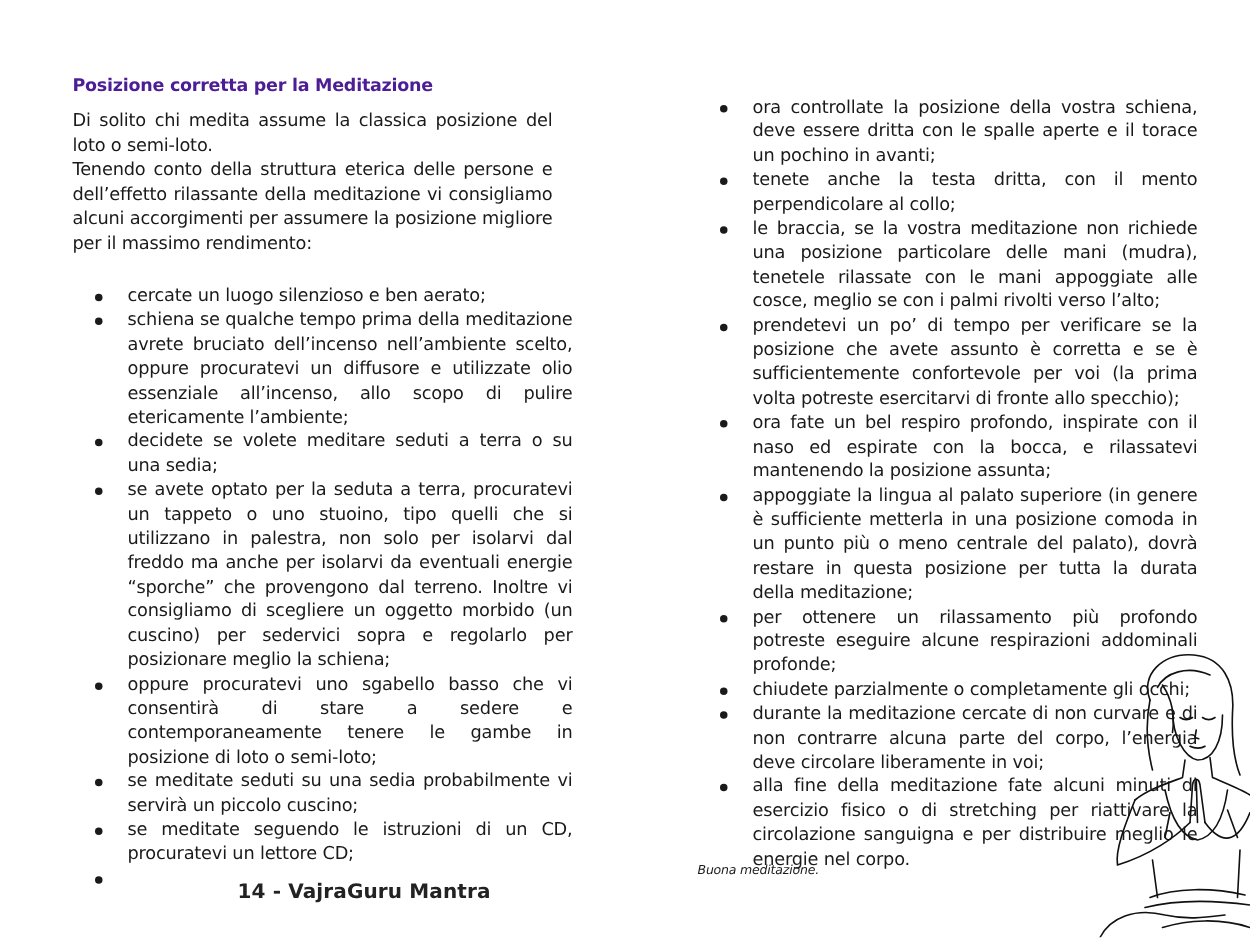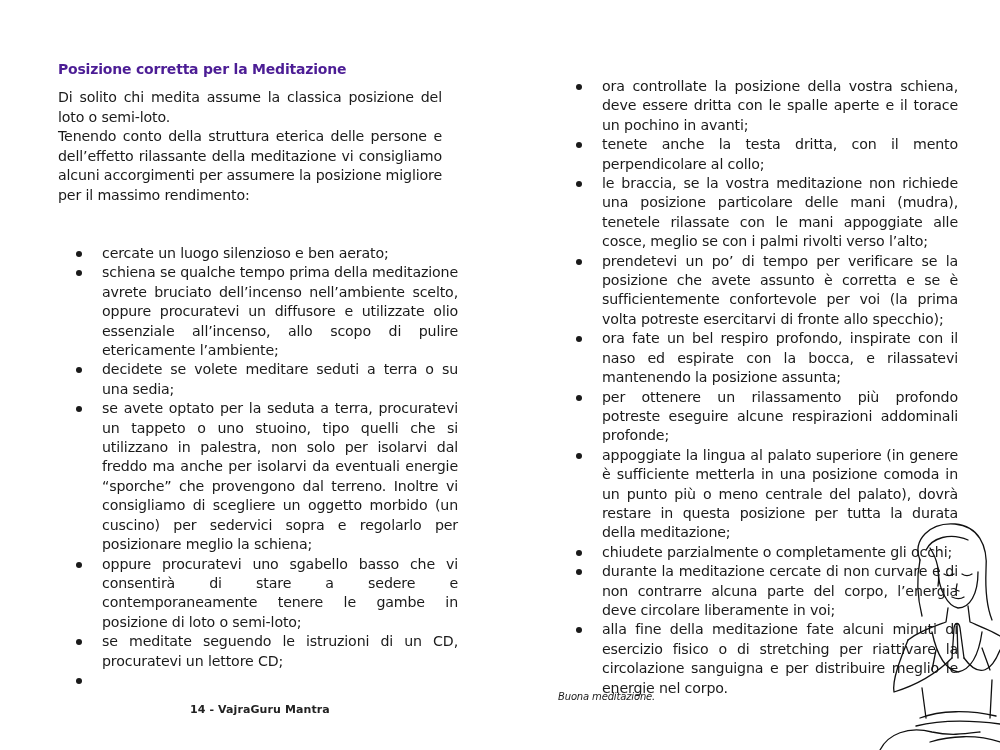--- a/index.html
+++ b/index.html
@@ -14,66 +14,67 @@
       margin: 0; position: absolute; top: 61px; left: 0; width: 420px;
       font-family: "DejaVu Sans", sans-serif; font-weight: bold; font-size: 14px;
       letter-spacing: -0.2px; color: #4c1d95;
     }
     .intro {
       position: absolute; top: 88px; left: 0; width: 384px;
       font-size: 14.2px; line-height: 19.5px; text-align: justify; letter-spacing: -0.15px;
     }
     .intro p { margin: 0; }
     ul.bullets { list-style: none; margin: 16px; padding: 0; position: absolute; left: 0; width: 384px; }
-    .left-list { top: 228px; }
+    .left-list { top: 212px; }
     .right-list { top: 61px; }
     ul.bullets li {
       position: relative; padding-left: 28px; font-size: 14.2px; line-height: 19.4px;
       text-align: justify; letter-spacing: -0.15px;
     }
     ul.bullets li .dot {
       position: absolute; left: 2px; top: 7px; width: 6px; height: 6px; border-radius: 50%; background: #1a1a1a;
     }
     li.condensed { letter-spacing: -0.85px; }
     .closing { position: absolute; top: 691px; left: 0; font-size: 10px; letter-spacing: -0.15px; font-style: italic; }
     .footer {
-      position: absolute; top: 703px; left: 190px; font-size: 11px; font-weight: bold; color: #222; letter-spacing: 0.1px; text-align: center;
+      position: absolute; top: 703px; left: 190px; font-size: 16px; font-weight: bold; color: #222; letter-spacing: 0.1px; text-align: center;
     }
     .figure { position: absolute; right: 0; bottom: 0; width: 140px; height: 230px; }
   </style>
 </head>
 <body>
 
 <div class="page page-left">
   <h1>Posizione corretta per la Meditazione</h1>
   <div class="intro">
     <p>Di solito chi medita assume la classica posizione del loto o semi-loto.</p>
     <p>Tenendo conto della struttura eterica delle persone e dell’effetto rilassante della meditazione vi consigliamo alcuni accorgimenti per assumere la posizione migliore per il massimo rendimento:</p>
   </div>
   <ul class="bullets left-list">
     <li><span class="dot"></span><span>cercate un luogo silenzioso e ben aerato;</span></li>
     <li><span class="dot"></span><span>schiena se qualche tempo prima della meditazione avrete bruciato dell’incenso nell’ambiente scelto, oppure procuratevi un diffusore e utilizzate olio essenziale all’incenso, allo scopo di pulire etericamente l’ambiente;</span></li>
     <li class="condensed"><span class="dot"></span><span>decidete se volete meditare seduti a terra o su una sedia;</span></li>
     <li><span class="dot"></span><span>se avete optato per la seduta a terra, procuratevi un tappeto o uno stuoino, tipo quelli che si utilizzano in palestra, non solo per isolarvi dal freddo ma anche per isolarvi da eventuali energie “sporche” che provengono dal terreno. Inoltre vi consigliamo di scegliere un oggetto morbido (un cuscino) per sedervici sopra e regolarlo per posizionare meglio la schiena;</span></li>
     <li><span class="dot"></span><span>oppure procuratevi uno sgabello basso che vi consentirà di stare a sedere e contemporaneamente tenere le gambe in posizione di loto o semi-loto;</span></li>
+    <li><span class="dot"></span><span>se meditate seduti su una sedia probabilmente vi servirà un piccolo cuscino;</span></li>
     <li><span class="dot"></span><span>se meditate seguendo le istruzioni di un CD, procuratevi un lettore CD;</span></li>
     <li><span class="dot"></span></li>
   </ul>
 </div>
 <div class="footer">14  -  VajraGuru Mantra</div>
 
 <div class="page page-right">
   <ul class="bullets right-list">
     <li><span class="dot"></span><span>ora controllate la posizione della vostra schiena, deve essere dritta con le spalle aperte e il torace un pochino in avanti;</span></li>
     <li><span class="dot"></span><span>tenete anche la testa dritta, con il mento perpendicolare al collo;</span></li>
     <li><span class="dot"></span><span>le braccia, se la vostra meditazione non richiede una posizione particolare delle mani (mudra), tenetele rilassate con le mani appoggiate alle cosce, meglio se con i palmi rivolti verso l’alto;</span></li>
     <li><span class="dot"></span><span>prendetevi un po’ di tempo per verificare se la posizione che avete assunto è corretta e se è sufficientemente confortevole per voi (la prima volta potreste esercitarvi di fronte allo specchio);</span></li>
     <li><span class="dot"></span><span>ora fate un bel respiro profondo, inspirate con il naso ed espirate con la bocca, e rilassatevi mantenendo la posizione assunta;</span></li>
+    <li><span class="dot"></span><span>appoggiate la lingua al palato superiore (in genere è sufficiente metterla in una posizione comoda in un punto più o meno centrale del palato), dovrà restare in questa posizione per tutta la durata della meditazione;</span></li>
     <li><span class="dot"></span><span>per ottenere un rilassamento più profondo potreste eseguire alcune respirazioni addominali profonde;</span></li>
-    <li><span class="dot"></span><span>appoggiate la lingua al palato superiore (in genere è sufficiente metterla in una posizione comoda in un punto più o meno centrale del palato), dovrà restare in questa posizione per tutta la durata della meditazione;</span></li>
     <li><span class="dot"></span><span>chiudete parzialmente o completamente gli occhi;</span></li>
     <li><span class="dot"></span><span>durante la meditazione cercate di non curvare e di non contrarre alcuna parte del corpo, l’energia deve circolare liberamente in voi;</span></li>
     <li><span class="dot"></span><span>alla fine della meditazione fate alcuni minuti di esercizio fisico o di stretching per riattivare la circolazione sanguigna e per distribuire meglio le energie nel corpo.</span></li>
   </ul>
   <div class="closing">Buona meditazione.</div>
 </div>
 
 <svg class="figure" viewBox="0 0 140 230" fill="none" stroke="#111" stroke-width="1.3" stroke-linecap="round" stroke-linejoin="round">
 
   <path d="M60 40 C52 20, 70 2, 95 4 C118 6, 128 25, 126 50 C125 75, 128 90, 132 100"></path>

